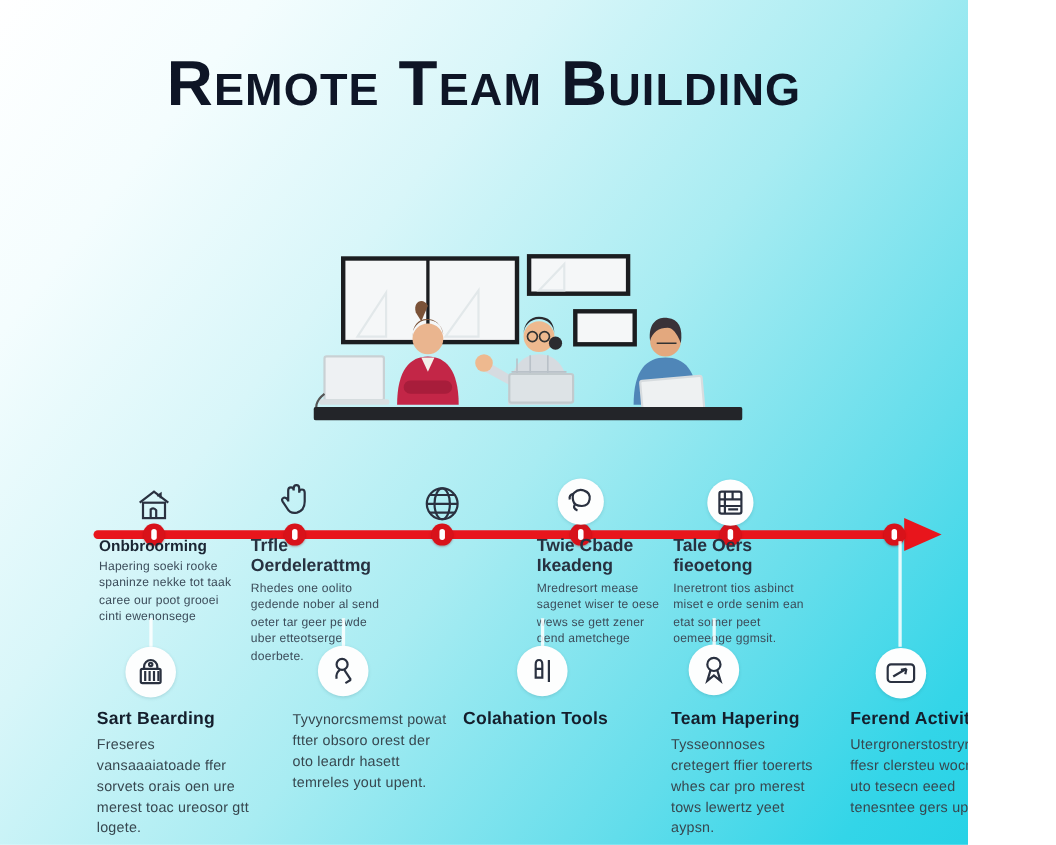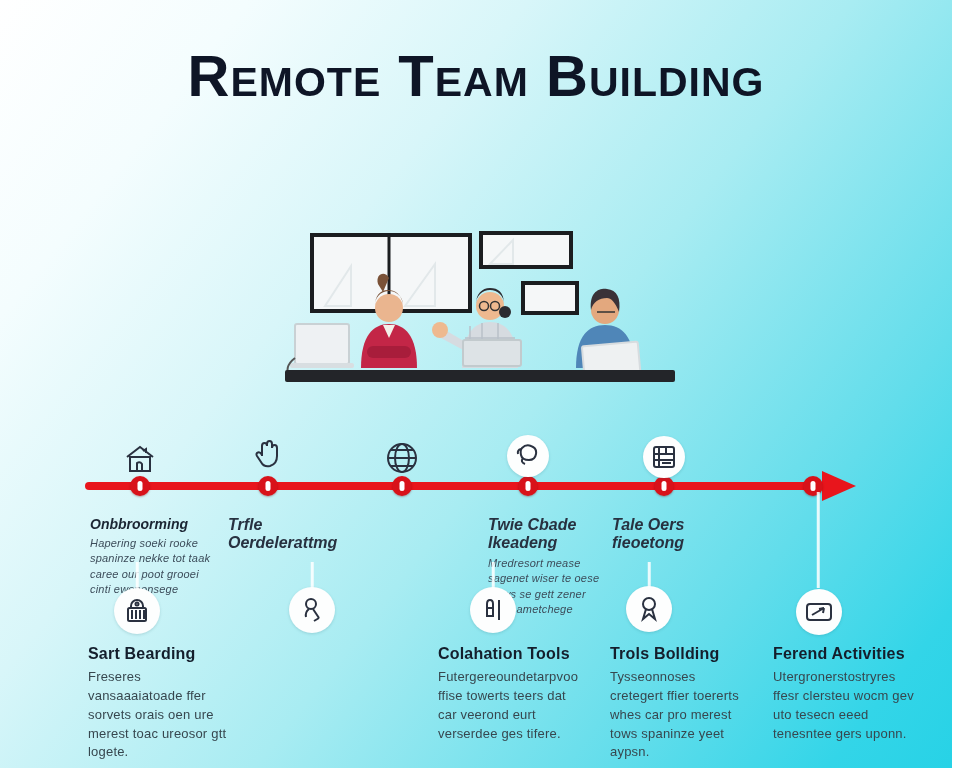--- a/index.html
+++ b/index.html
@@ -1,17 +1,17 @@
 <!DOCTYPE html>
 <html><head>
 <meta charset="utf-8">
 <style>
   html,body{margin:0;padding:0;}
   .stage{
-    position:relative;width:952px;height:768px;overflow:hidden;
+    position:relative;width:880px;height:768px;overflow:hidden;
     font-family:"Liberation Sans","DejaVu Sans",sans-serif;
     background:linear-gradient(128deg,#ffffff 0%,#f4fdfe 16%,#d8f6f9 34%,#a8ecf2 55%,#62ddeb 78%,#33d5e8 92%,#27d2e6 100%);
   }
   .title{
     position:absolute;top:42px;left:0;width:100%;text-align:center;
     font-variant:small-caps;font-weight:700;font-size:58px;letter-spacing:1px;
     color:#0e1526;
   }
   
   .hero{position:absolute;left:285px;top:226px;width:390px;height:158px;}
@@ -19,21 +19,21 @@
   .tl-line{position:absolute;left:85px;top:482px;width:742px;height:8px;background:#e8151c;border-radius:4px;}
   .tl-arrow{position:absolute;left:822px;top:471px;width:0;height:0;
     border-top:15px solid transparent;border-bottom:15px solid transparent;border-left:34px solid #e8151c;}
   .pin{position:absolute;width:20px;height:20px;border-radius:50%;background:#d8121a;top:476px;transform:translateX(-50%);box-shadow:0 1px 2px rgba(120,0,0,.35);}
   .pin::after{content:"";position:absolute;left:50%;top:50%;width:5px;height:10px;border-radius:3px;background:#ffffff;transform:translate(-50%,-50%);}
   .icon-slot{position:absolute;transform:translate(-50%,-50%);display:flex;align-items:center;justify-content:center;}
   .icon-circle{width:42px;height:42px;border-radius:50%;background:#fdfefe;display:flex;align-items:center;justify-content:center;box-shadow:0 1px 3px rgba(30,90,100,.18);}
   .icon-circle.big{width:46px;height:46px;}
   svg.glyph{display:block;}
   
-  .m-col{position:absolute;top:516px;width:122px;font-style:italic;}
+  .m-col{position:absolute;top:488px;width:122px;}
   .m-col .hd{font-weight:700;font-size:14px;color:#1b2533;margin:0 0 4px 0;}
   .m-col.small .hd{font-size:16px;font-weight:600;color:#273140;}
   .m-col .bd{font-size:11px;line-height:1.4;color:#3c4c5a;letter-spacing:.2px;margin:0;}
   
   .conn{position:absolute;width:2.5px;background:rgba(255,255,255,.85);transform:translateX(-50%);}
   
   .b-col{position:absolute;top:645px;width:142px;}
   .b-col .hd{font-weight:700;font-size:16px;color:#141e2c;margin:0 0 5px 0;letter-spacing:.2px;}
   .b-col .bd{font-size:13px;line-height:1.45;color:#37474f;letter-spacing:.2px;margin:0;}
 </style>
@@ -157,27 +157,29 @@
       </svg>
     </div>
   </div>
 
   <div class="m-col" style="left:90px">
     <p class="hd">Onbbroorming</p>
     <p class="bd">Hapering soeki rooke spaninze nekke tot taak caree our poot grooei cinti ewenonsege</p>
   </div>
   <div class="m-col small" style="left:228px">
     <p class="hd">Trfle Oerdelerattmg</p>
+    <p class="bd">Rhedes one oolito gedende nober al send oeter tar geer pewde uber etteotserge doerbete.</p>
   </div>
   <div class="m-col small" style="left:488px">
     <p class="hd">Twie Cbade Ikeadeng</p>
     <p class="bd">Mredresort mease sagenet wiser te oese wews se gett zener oend ametchege</p>
   </div>
   <div class="m-col small" style="left:612px">
     <p class="hd">Tale Oers fieoetong</p>
+    <p class="bd">Ineretront tios asbinct miset e orde senim ean etat somer peet oemeeoge ggmsit.</p>
   </div>
 
   <div class="conn" style="left:137px;top:562px;height:26px"></div>
   <div class="conn" style="left:312px;top:562px;height:26px"></div>
   <div class="conn" style="left:493px;top:562px;height:26px"></div>
   <div class="conn" style="left:649px;top:562px;height:26px"></div>
   <div class="conn" style="left:818px;top:492px;height:96px"></div>
 
   <div class="icon-slot" style="left:137px;top:611px">
     <div class="icon-circle big">
@@ -227,27 +229,27 @@
           <path d="M20 8 l-5 1 M20 8 l-1 5"></path>
       </svg>
     </div>
   </div>
 
   <div class="b-col" style="left:88px">
     <p class="hd">Sart Bearding</p>
     <p class="bd">Freseres vansaaaiatoade ffer sorvets orais oen ure merest toac ureosor gtt logete.</p>
   </div>
   <div class="b-col" style="left:266px">
-  </div>
-  <div class="b-col" style="left:438px">
+    <p class="bd">Tyvynorcsmemst powat ftter obsoro orest der oto leardr hasett temreles yout upent.</p>
+  </div>
+  <div class="b-col" style="left:421px">
     <p class="hd">Colahation Tools</p>
-    <p class="bd">Futergereoundetarpvoo ffise towerts teers dat car veerond eurt verserdee ges tifere.</p>
   </div>
   <div class="b-col" style="left:610px">
-    <p class="hd">Trols Bollding</p>
-    <p class="bd">Tysseonnoses cretegert ffier toererts whes car pro merest tows spaninze yeet aypsn.</p>
+    <p class="hd">Team Hapering</p>
+    <p class="bd">Tysseonnoses cretegert ffier toererts whes car pro merest tows lewertz yeet aypsn.</p>
   </div>
   <div class="b-col" style="left:773px">
     <p class="hd">Ferend Activities</p>
     <p class="bd">Utergronerstostryres ffesr clersteu wocm gev uto tesecn eeed tenesntee gers uponn.</p>
   </div>
 
 </div>
 
 </body></html>

